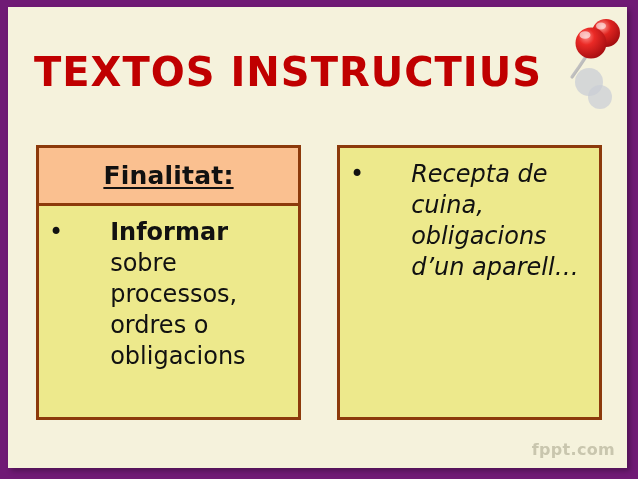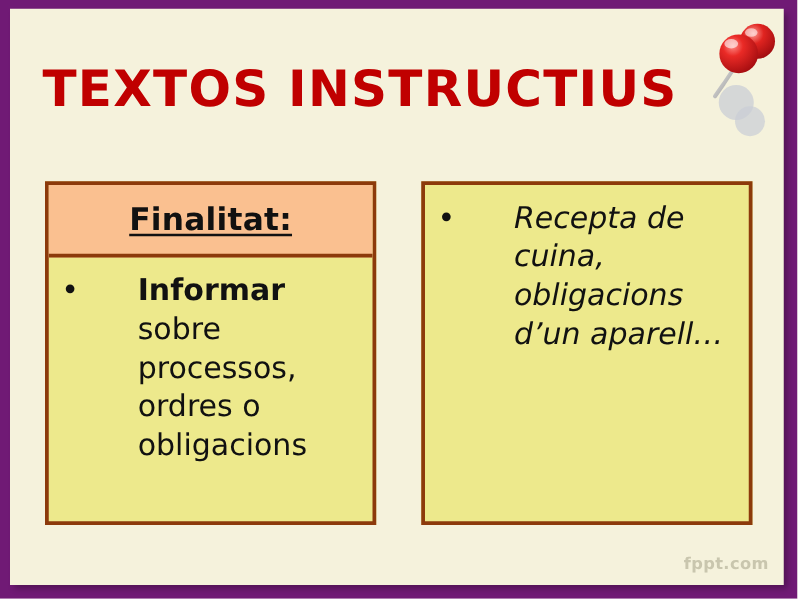--- a/index.html
+++ b/index.html
@@ -104,21 +104,21 @@
   .bullet-text { flex: 1 1 auto; margin-left: 46px; }
   .b-bold   { font-weight: bold; }
   .b-italic { font-style: italic; }
 
   
   #watermark {
     position: absolute;
     right: 12px;
     bottom: 9px;
     font-family: "DejaVu Sans", sans-serif;
-    font-size: 13px;
+    font-size: 16px;
     font-weight: bold;
     color: #C9C6AE;
     letter-spacing: 0.3px;
   }
 </style>
 </head>
 <body>
 
 <div id="slide-wrap">
 

